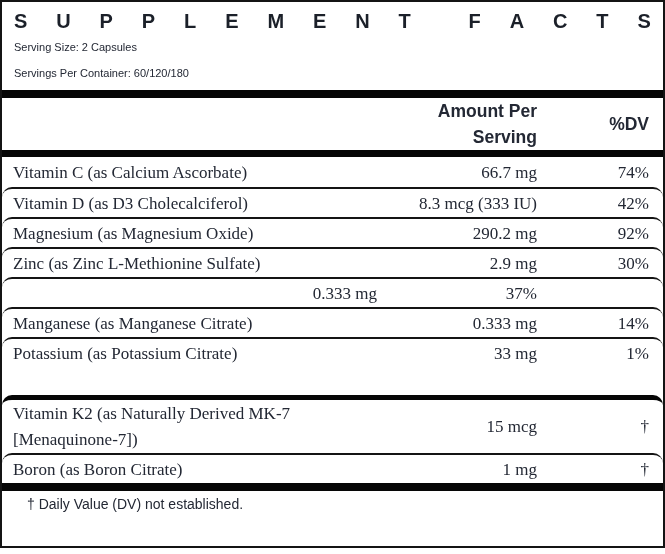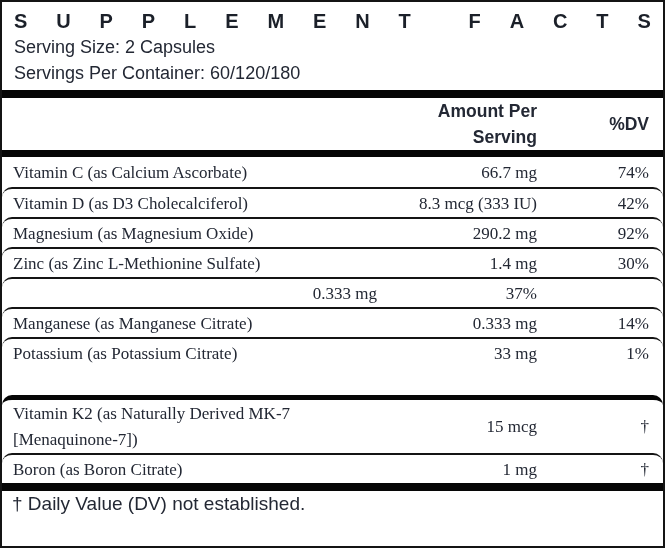--- a/index.html
+++ b/index.html
@@ -25,21 +25,21 @@
   }
   
   .head{padding:5px 12px 4px;}
   .title{
     display:flex;justify-content:space-between;align-items:center;
     font-weight:bold;font-size:20px;line-height:26px;
     margin-top:1px;color:#1b2029;
   }
   .title span{display:inline-block;}
   .title span.gap{width:0;}
-  .serving-line{font-size:18px;line-height:26px;}
+  .serving-line{font-size:11px;line-height:26px;}
   
   .bar{background:var(--bar);flex:none;}
   .bar.h8{height:8px;}
   .bar.h7{height:7px;}
   
   .row{
     display:grid;
     grid-template-columns:1fr 160px 112px;
     align-items:center;
     padding:0 14px 0 11px;
@@ -52,21 +52,22 @@
   .item.sep-thin{border-top:2px solid var(--line);}
   .item.sep-medium{border-top:5px solid var(--bar);margin-top:28px;}
   .c-name{white-space:pre-line;line-height:26px;}
   .c-amount{text-align:right;line-height:26px;}
   .c-dv{text-align:right;line-height:26px;}
   
   .footnote{
     display:flex;align-items:center;
     min-height:27px;
     padding:1px 10px 2px;
-    font-size:19px;
+    font-size:14px;
+    margin-left:15px;
   }
 </style>
 </head>
 <body>
 
 <div class="label">
 
   <div class="head">
     <div class="title">
         <span>S</span>
@@ -115,21 +116,21 @@
 
 
   <div class="row item sep-thin">
     <div class="c-name">Magnesium (as Magnesium Oxide)</div>
     <div class="c-amount">290.2 mg</div>
     <div class="c-dv">92%</div>
   </div>
 
   <div class="row item sep-thin">
     <div class="c-name">Zinc (as Zinc L-Methionine Sulfate)</div>
-    <div class="c-amount">1.4 mg</div>
+    <div class="c-amount">2.9 mg</div>
     <div class="c-dv">30%</div>
   </div>
 
   <div class="row item sep-thin">
     <div class="c-amount">0.333 mg</div>
     <div class="c-dv">37%</div>
   </div>
 
   <div class="row item sep-thin">
     <div class="c-name">Manganese (as Manganese Citrate)</div>

